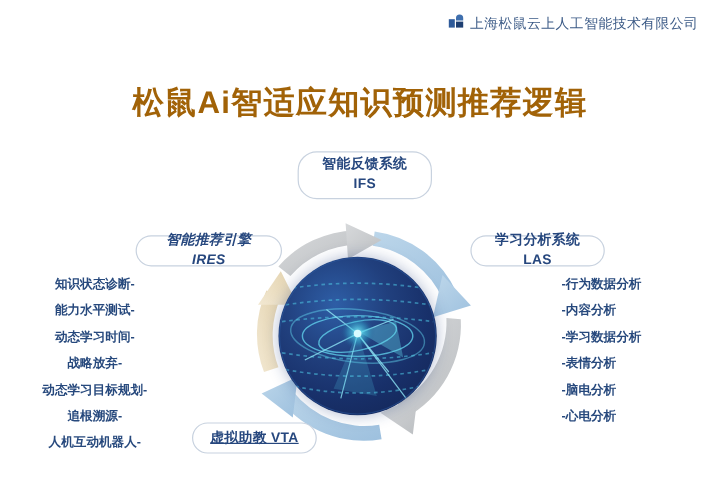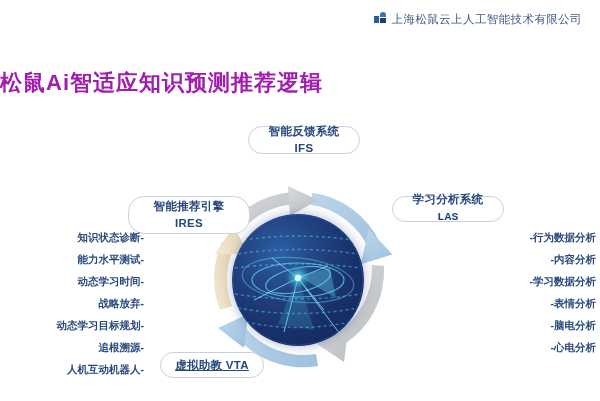--- a/index.html
+++ b/index.html
@@ -23,21 +23,22 @@
   .brand-mark i.a{left:0;top:4px;width:5px;height:7px;}
   .brand-mark i.b{left:6px;top:0;width:6px;height:5px;border-radius:4px 4px 0 0;background:#3f6fae;}
   .brand-mark i.c{left:6px;top:6px;width:6px;height:5px;background:#1e3f72;}
   .brand-text{
     font-size:11.5px;color:#3b5a86;letter-spacing:.4px;white-space:nowrap;
   }
 
   
   .title{
     position:absolute;left:0;right:0;top:68px;
-    font-size:22px;font-weight:bold;color:#a21caf;
+    text-align:center;
+    font-size:26px;font-weight:bold;color:#a16207;
     letter-spacing:1px;
   }
 
   
   .globe-wrap{
     position:absolute;left:232px;top:214px;width:132px;height:132px;
   }
   .globe{
     position:absolute;inset:0;border-radius:50%;
     background:
@@ -59,32 +60,32 @@
     background:#ffffff;
     color:#26477e;
     font-size:11.5px;font-weight:bold;
     letter-spacing:.3px;
     display:flex;align-items:center;justify-content:center;
     text-align:center;
     line-height:1.45;
     box-sizing:border-box;
     padding:5px 12px;
   }
-  .pill.ifs {left:248px;top:126px;width:112px;height:28px;}
-  .pill.ires{left:128px;top:196px;width:122px;height:38px;}
-  .pill.las {left:392px;top:196px;width:112px;height:26px;font-family:Liberation Mono, monospace;}
+  .pill.ifs {left:248px;top:126px;width:112px;height:40px;}
+  .pill.ires{left:113px;top:196px;width:122px;height:26px;font-style:italic;}
+  .pill.las {left:392px;top:196px;width:112px;height:26px;}
   .pill.vta {left:160px;top:352px;width:104px;height:26px;text-decoration:underline;}
   .pill.miba{left:346px;top:344px;width:112px;height:38px;border-radius:12px;}
 
   
   .list{position:absolute;font-size:10.5px;font-weight:bold;color:#27497d;}
   .list li{list-style:none;white-space:nowrap;line-height:1;margin:0;padding:0;}
-  .list-left{left:14px;top:232px;width:130px;text-align:right;}
+  .list-left{left:14px;top:232px;width:130px;text-align:center;}
   .list-left li{margin-bottom:11.5px;}
-  .list-right{left:468px;top:232px;width:128px;text-align:right;}
+  .list-right{left:468px;top:232px;width:128px;text-align:left;}
   .list-right li{margin-bottom:11.5px;}
   .list ul{margin:0;padding:0;}
 </style>
 </head>
 <body>
 
 <div class="stage">
 
   <div class="header">
     <span class="brand-mark">

